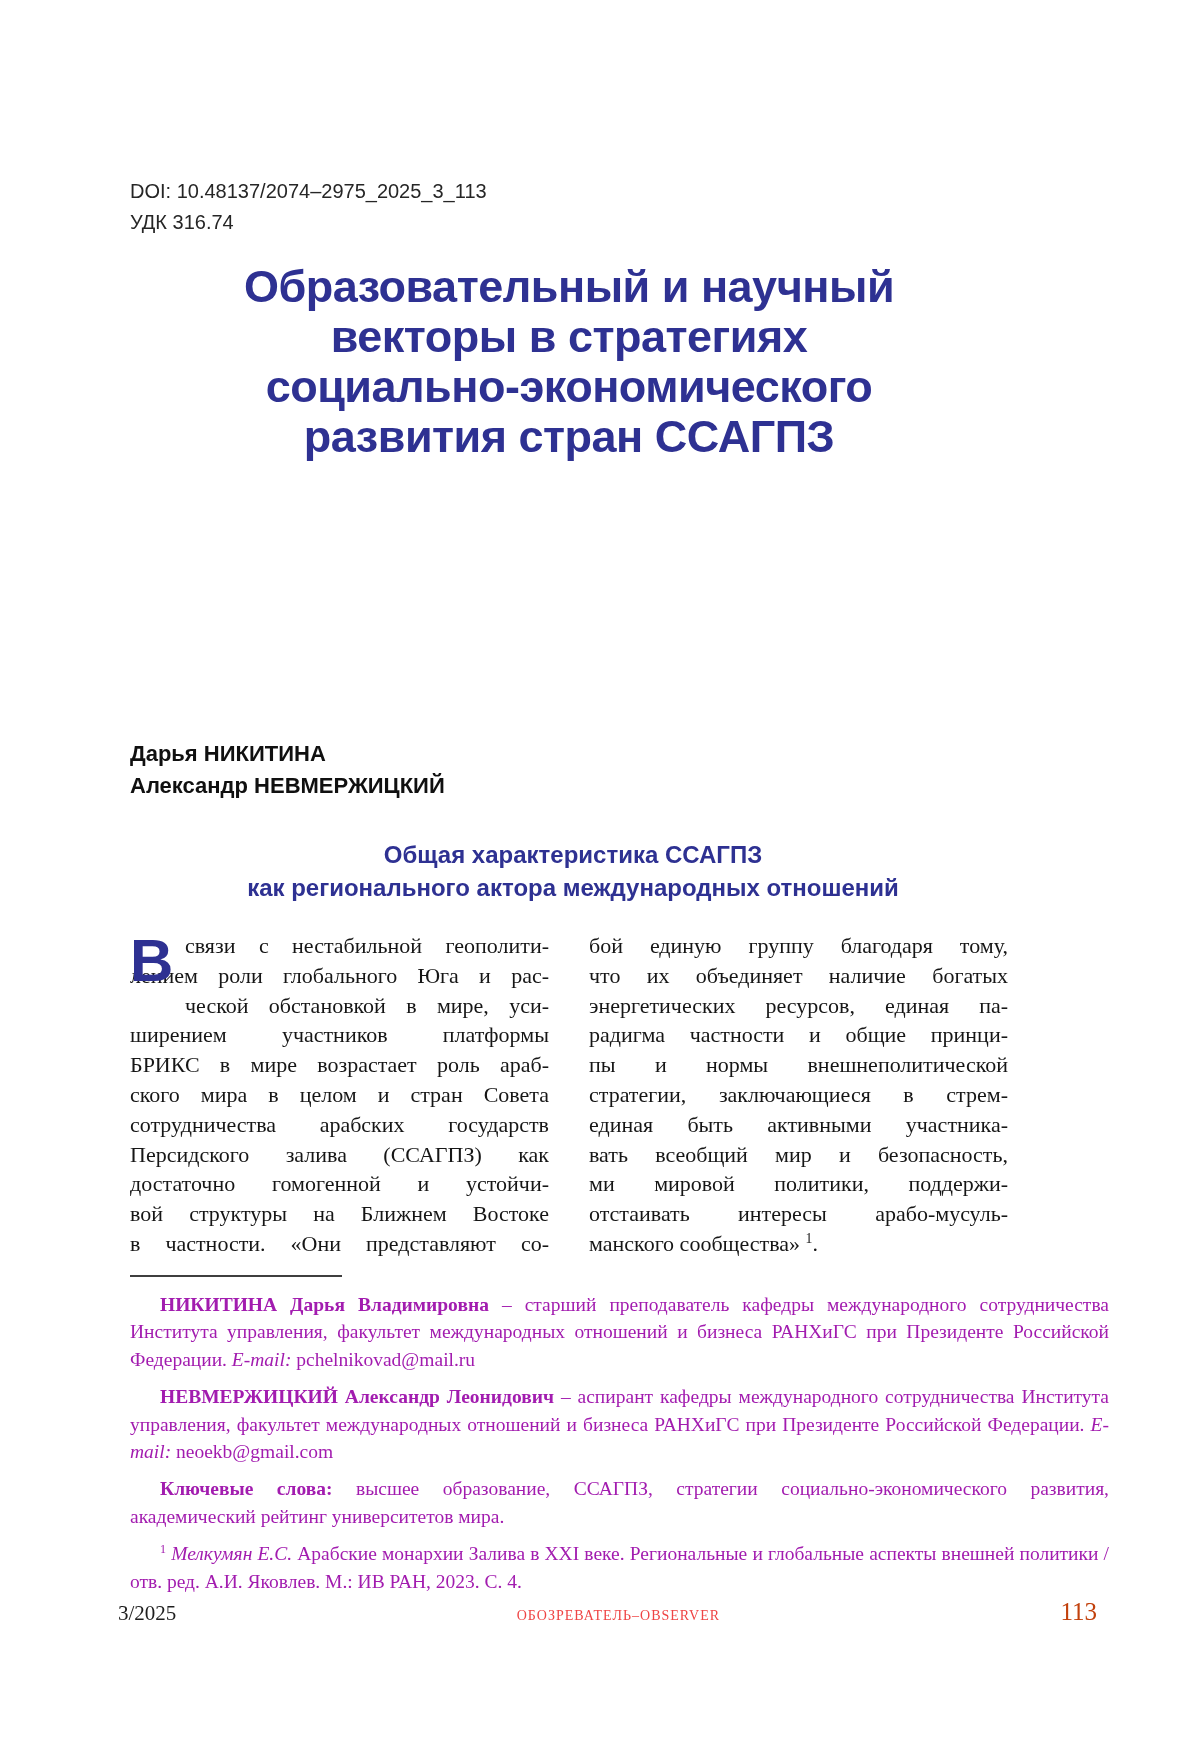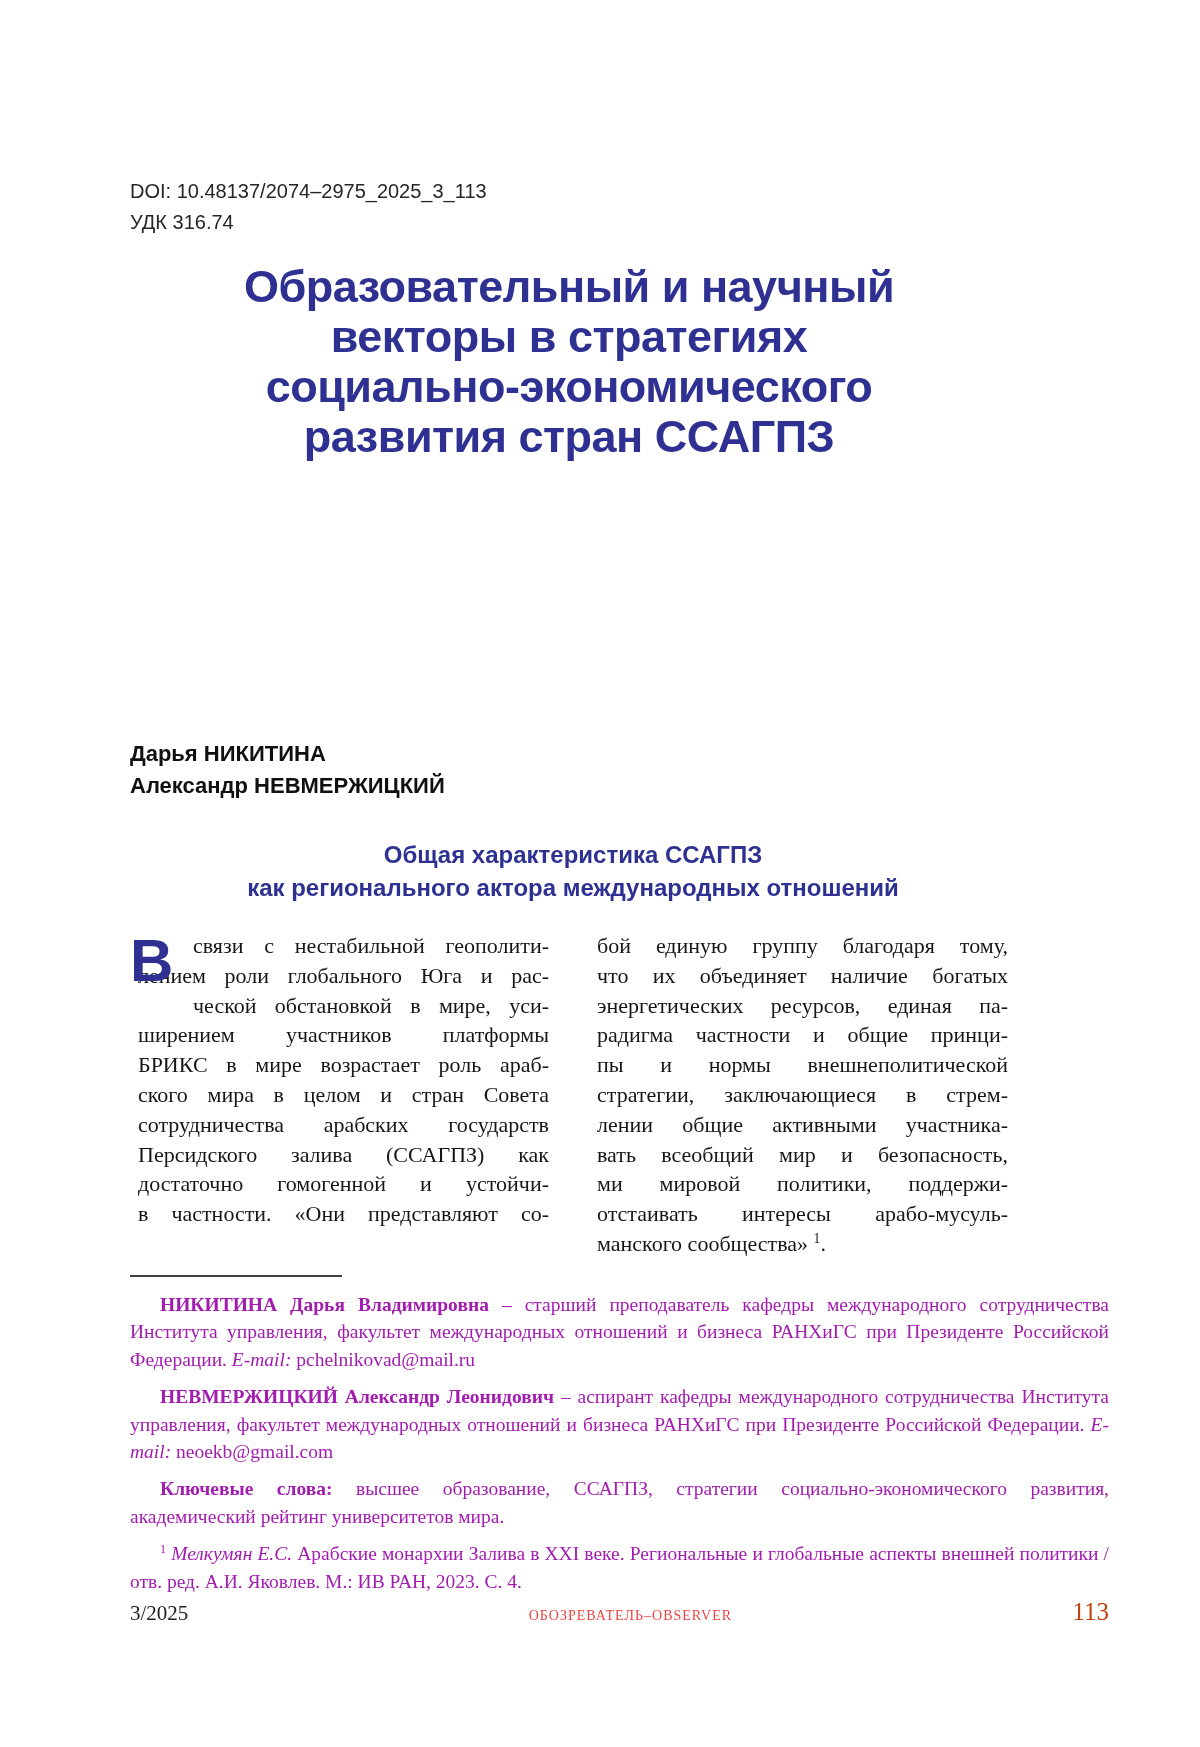--- a/index.html
+++ b/index.html
@@ -34,21 +34,21 @@
     color:var(--accent, #2e3192);
   }
   .columns {
     position:absolute; left:112px; top:931px; width:878px;
     display:flex; gap:40px;
   }
   .col {
     position:relative; width:419px;
     font-size:22px; line-height:29.8px; color:#161616;
   }
-  .col .line { text-align:justify; text-align-last:justify;margin-left:8px; }
+  .col .line { text-align:justify; text-align-last:justify; }
   .col .line.no-just { text-align-last:left; }
   .col .line.dc-pad { padding-left:55px; }
   .dropcap {
     position:absolute; left:0; top:2px;
     font-family:"Liberation Sans", sans-serif; font-weight:bold;
     font-size:60px; line-height:55px;
     color:var(--accent, #2e3192);
   }
   sup { font-size:0.62em; vertical-align:super; line-height:0; }
   .fn-rule {
@@ -56,21 +56,21 @@
     border-top:2px solid #3f3f3f; height:0;
   }
   .footnotes {
     position:absolute; left:112px; top:1291px; width:979px;
     font-size:19.5px; line-height:27.4px; color:#a21caf;
   }
   .footnotes p {
     text-align:justify; text-indent:30px; margin-bottom:10px;
   }
   .page-footer {
-    position:absolute; left:112px; top:1598px; width:979px;
+    position:absolute; left:100px; top:1598px; width:979px;
     display:flex; align-items:baseline;
   }
   .page-footer .issue { font-size:21px; color:#1d1d1d; }
   .page-footer .journal {
     flex:1; text-align:center; font-size:14px;
     letter-spacing:1px; color:#ef4444;
   }
   .page-footer .pagenum { font-size:25px; color:#c2410c;text-align:right; }
 </style>
 </head>
@@ -105,30 +105,31 @@
       <span class="dropcap">В</span>
     <div class="line dc-pad">связи с нестабильной геополити-</div>
         <div class="line ">лением роли глобального Юга и рас-</div>
         <div class="line dc-pad">ческой обстановкой в мире, уси-</div>
         <div class="line ">ширением участников платформы</div>
         <div class="line ">БРИКС в мире возрастает роль араб-</div>
         <div class="line ">ского мира в целом и стран Совета</div>
         <div class="line ">сотрудничества арабских государств</div>
         <div class="line ">Персидского залива (ССАГПЗ) как</div>
         <div class="line ">достаточно гомогенной и устойчи-</div>
+        <div class="line ">вой структуры на Ближнем Востоке</div>
         <div class="line ">в частности. «Они представляют со-</div>
       </div>
     <div class="col" id="col-right">
         <div class="line">бой единую группу благодаря тому,</div>
         <div class="line">что их объединяет наличие богатых</div>
         <div class="line">энергетических ресурсов, единая па-</div>
         <div class="line">радигма частности и общие принци-</div>
         <div class="line">пы и нормы внешнеполитической</div>
         <div class="line">стратегии, заключающиеся в стрем-</div>
-        <div class="line">лении общие активными участника-</div>
+        <div class="line">единая быть активными участника-</div>
         <div class="line">вать всеобщий мир и безопасность,</div>
         <div class="line">ми мировой политики, поддержи-</div>
         <div class="line">отстаивать интересы арабо-мусуль-</div>
         <div class="line no-just"><span>манского сообщества» </span><sup>1</sup><span>.</span></div>
       </div>
   </section>
 
   <div class="fn-rule"></div>
 
   <section class="footnotes" id="footnotes">

